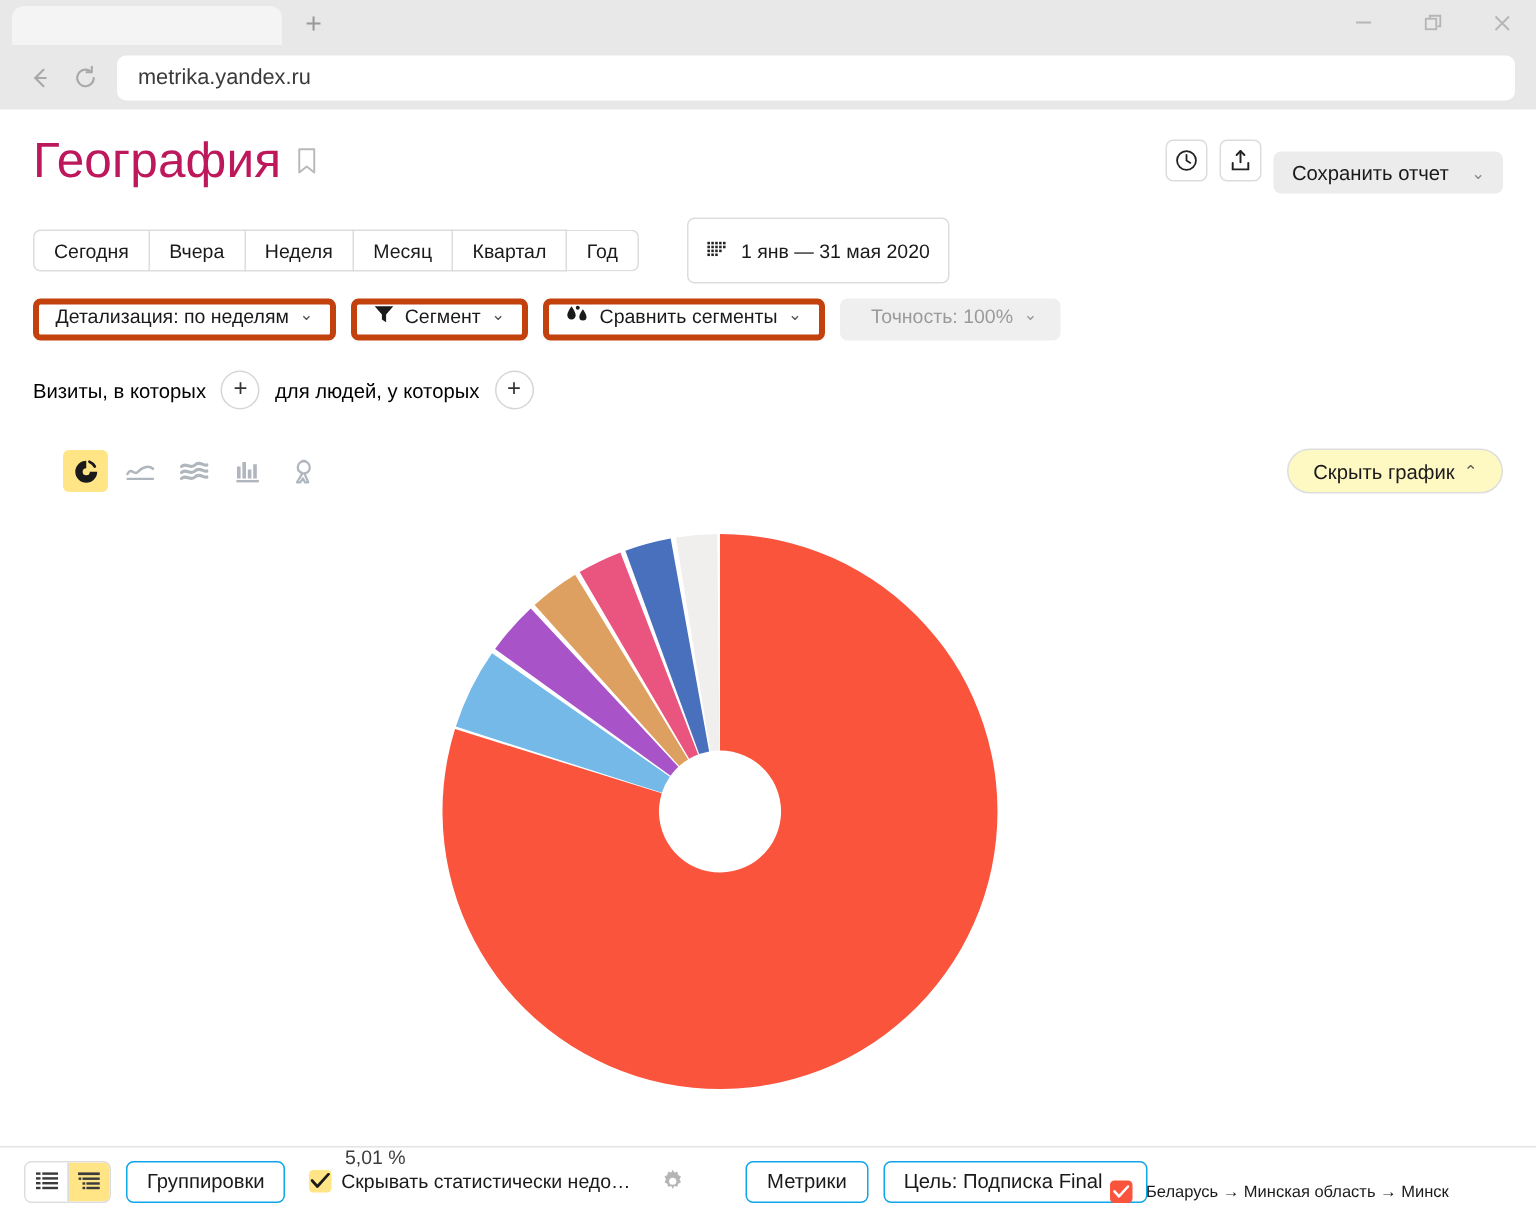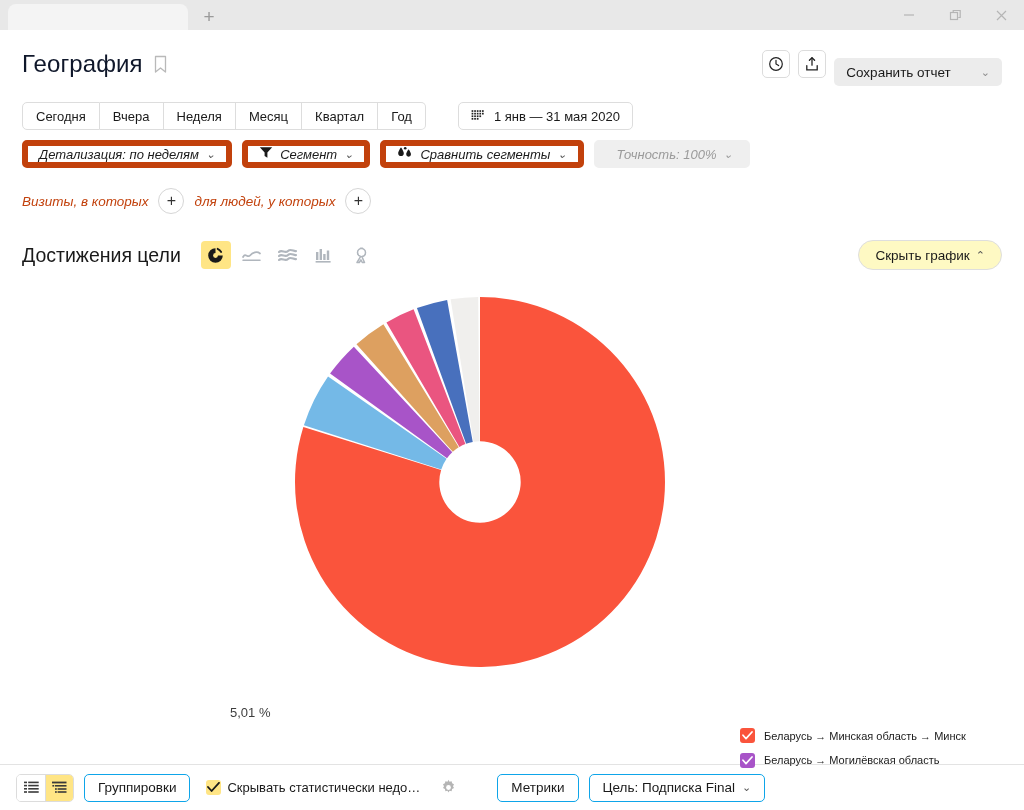--- a/index.html
+++ b/index.html
@@ -46,59 +46,59 @@
   }
 
   
   .page {
     flex: 1; background: #ffffff; position: relative; overflow: hidden;
     display:flex; flex-direction: column;
   }
   .content { flex:1; position: relative; padding: 0 22px; }
 
   .title-row { display:flex; align-items:center; padding-top: 12px; }
-  .page-title { font-size: 24px; color:#0f172a; font-weight: 400; letter-spacing: .1px; }
+  .page-title { font-size: 33px; color:#be185d; font-weight: 400; letter-spacing: .1px; }
   .bookmark-ic { margin-left: 10px; color:#b9b9b9; display:flex; align-items:center; }
   .title-actions { margin-left:auto; display:flex; align-items:center; gap: 8px; }
   .icon-btn {
     width: 28px; height: 28px; border: 1px solid #dcdcdc; border-radius: 5px;
     background:#fff; display:flex; align-items:center; justify-content:center; color:#222;
   }
   .save-report {
     height: 28px; background:#ececec; border-radius: 5px; display:flex; align-items:center;
-    padding: 0 12px; font-size: 13.5px; color:#1a1a1a; gap: 30px; margin-top: 16px;
+    padding: 0 12px; font-size: 13.5px; color:#1a1a1a; gap: 15px; margin-top: 16px;
   }
   .save-report .chev { color:#8d8d8d; }
 
   .btn-row { display:flex; align-items:center; margin-top: 16px; gap: 0; }
   .seg-group { display:flex; }
   .seg {
     height: 28px; border:1px solid #dddddd; border-left-width:0; background:#fff;
     display:flex; align-items:center; padding: 0 13px; font-size: 13px; color:#1a1a1a;
   }
   .seg:first-child { border-left-width:1px; border-radius: 5px 0 0 5px; }
   .seg:last-child { border-radius: 0 5px 5px 0; }
   .date-btn {
-    height: 28px; border:1px solid #dddddd; border-radius: 5px; background:#fff;
+    height: 44px; border:1px solid #dddddd; border-radius: 5px; background:#fff;
     display:flex; align-items:center; gap: 9px; padding: 0 12px; font-size: 13px; color:#1a1a1a;
     margin-left: 32px;
   }
   .cal-ic { display:flex; align-items:center; }
 
   .btn-row2 { display:flex; align-items:center; margin-top: 10px; gap: 10px; }
   .pill {
-    height: 28px; border:6px solid #c2410c; border-radius: 5px; background:#fff;
-    display:flex; align-items:center; gap: 7px; padding: 0 11px; font-size: 13px; color:#1a1a1a;font-style:italic;
+    height: 28px; border:4px solid #c2410c; border-radius: 5px; background:#fff;
+    display:flex; align-items:flex-start; gap: 7px; padding: 0 11px; font-size: 13px; color:#1a1a1a;
   }
   .pill.muted { background:#efefef; border-color:#efefef; color:#9a9a9a;padding-left:17px; }
   .chev { color:#555; font-size: 11px; display:inline-block; }
   .pill.muted .chev { color:#9a9a9a; }
 
   .filters { display:flex; align-items:center; gap: 10px; margin-top: 20px; }
-  .filters .flabel { font-size: 13.5px; color:#c2410c;font-style:italic; }
+  .filters .flabel { font-size: 13.5px; color:#000000; }
   .plus-btn {
     width: 26px; height: 26px; border-radius: 50%; border:1px solid #d6d6d6; background:#fff;
     display:flex; align-items:center; justify-content:center; color:#333; font-size: 16px; line-height:1;
   }
 
   .chart-head { display:flex; align-items:center; margin-top: 26px; }
   .chart-title { font-size: 19.5px; color:#1a1a1a; }
   .viz-tabs { display:flex; align-items:center; gap: 6px; margin-left: 20px; }
   .viz-tab {
     width: 30px; height: 28px; border-radius: 4px; display:flex; align-items:center; justify-content:center;
@@ -172,20 +172,37 @@
         </svg>
       </div>
       <div class="wc">
         <svg width="13" height="13" viewBox="0 0 13 13">
             <path d="M2 2l9 9M11 2l-9 9" stroke="#b5b5b5" stroke-width="1.2"></path>
           </svg>
       </div>
     </div>
   </div>
 
+  <div class="urlbar-row">
+    <div class="navbtn">
+      <svg width="18" height="18" viewBox="0 0 18 18">
+          <path d="M11 3.5L5.5 9l5.5 5.5" fill="none" stroke="#a8a8a8" stroke-width="1.4" stroke-linecap="round" stroke-linejoin="round"></path>
+          <path d="M5.5 9h7" stroke="#a8a8a8" stroke-width="1.4" stroke-linecap="round"></path>
+        </svg>
+    </div>
+    <div class="navbtn">
+      <svg width="18" height="18" viewBox="0 0 18 18">
+        <path d="M14.5 9a5.5 5.5 0 1 1-1.9-4.2" fill="none" stroke="#a8a8a8" stroke-width="1.4" stroke-linecap="round"></path>
+        <path d="M13.2 1.6v3.6h-3.5" fill="none" stroke="#a8a8a8" stroke-width="1.4" stroke-linecap="round" stroke-linejoin="round"></path>
+      </svg>
+    </div>
+    <div class="urlbox">
+      <span>metrika.yandex.ru</span>
+    </div>
+  </div>
 
   <div class="page">
     <div class="content">
 
       <div class="title-row">
         <div class="page-title">География</div>
         <div class="bookmark-ic">
           <svg width="15" height="19" viewBox="0 0 15 19">
               <path d="M2.5 1.5h10v15.5l-5-4-5 4z" fill="none" stroke="#b9b9b9" stroke-width="1.3" stroke-linejoin="round"></path>
             </svg>
@@ -280,21 +297,20 @@
       </div>
 
       <div class="filters">
         <span class="flabel">Визиты, в которых</span>
         <div class="plus-btn">+</div>
         <span class="flabel">для людей, у которых</span>
         <div class="plus-btn">+</div>
       </div>
 
       <div class="chart-head">
-        <div class="chart-title">Достижения цели</div>
         <div class="viz-tabs">
           <div class="viz-tab active">
             <svg width="17" height="17" viewBox="0 0 17 17">
               <path d="M8.5 1.2a7.3 7.3 0 1 0 7.3 7.3H8.5z" fill="#1a1a1a"></path>
               <circle cx="8.5" cy="8.5" r="2.4" fill="#ffe585"></circle>
               <path d="M10.6 1.8a7.3 7.3 0 0 1 3.6 3.2" stroke="#1a1a1a" stroke-width="1.8" fill="none" stroke-linecap="round"></path>
             </svg>
           </div>
           <div class="viz-tab">
             <svg width="19" height="14" viewBox="0 0 19 14">

